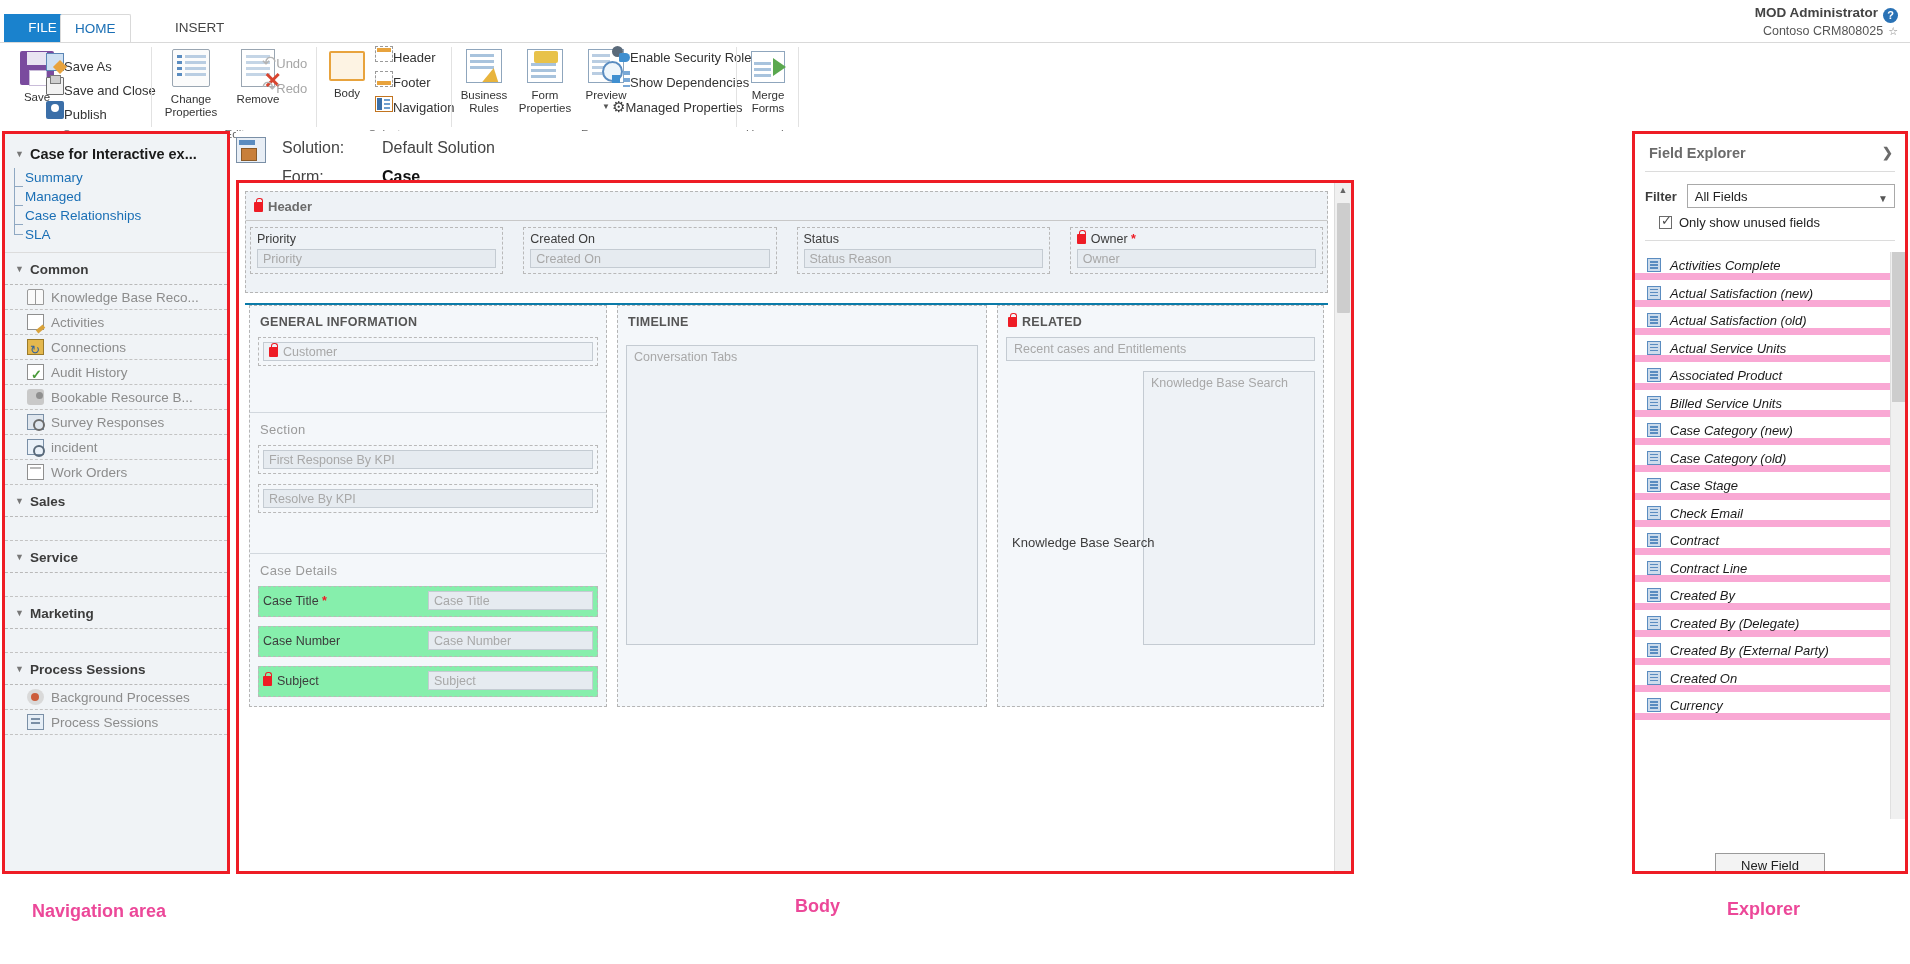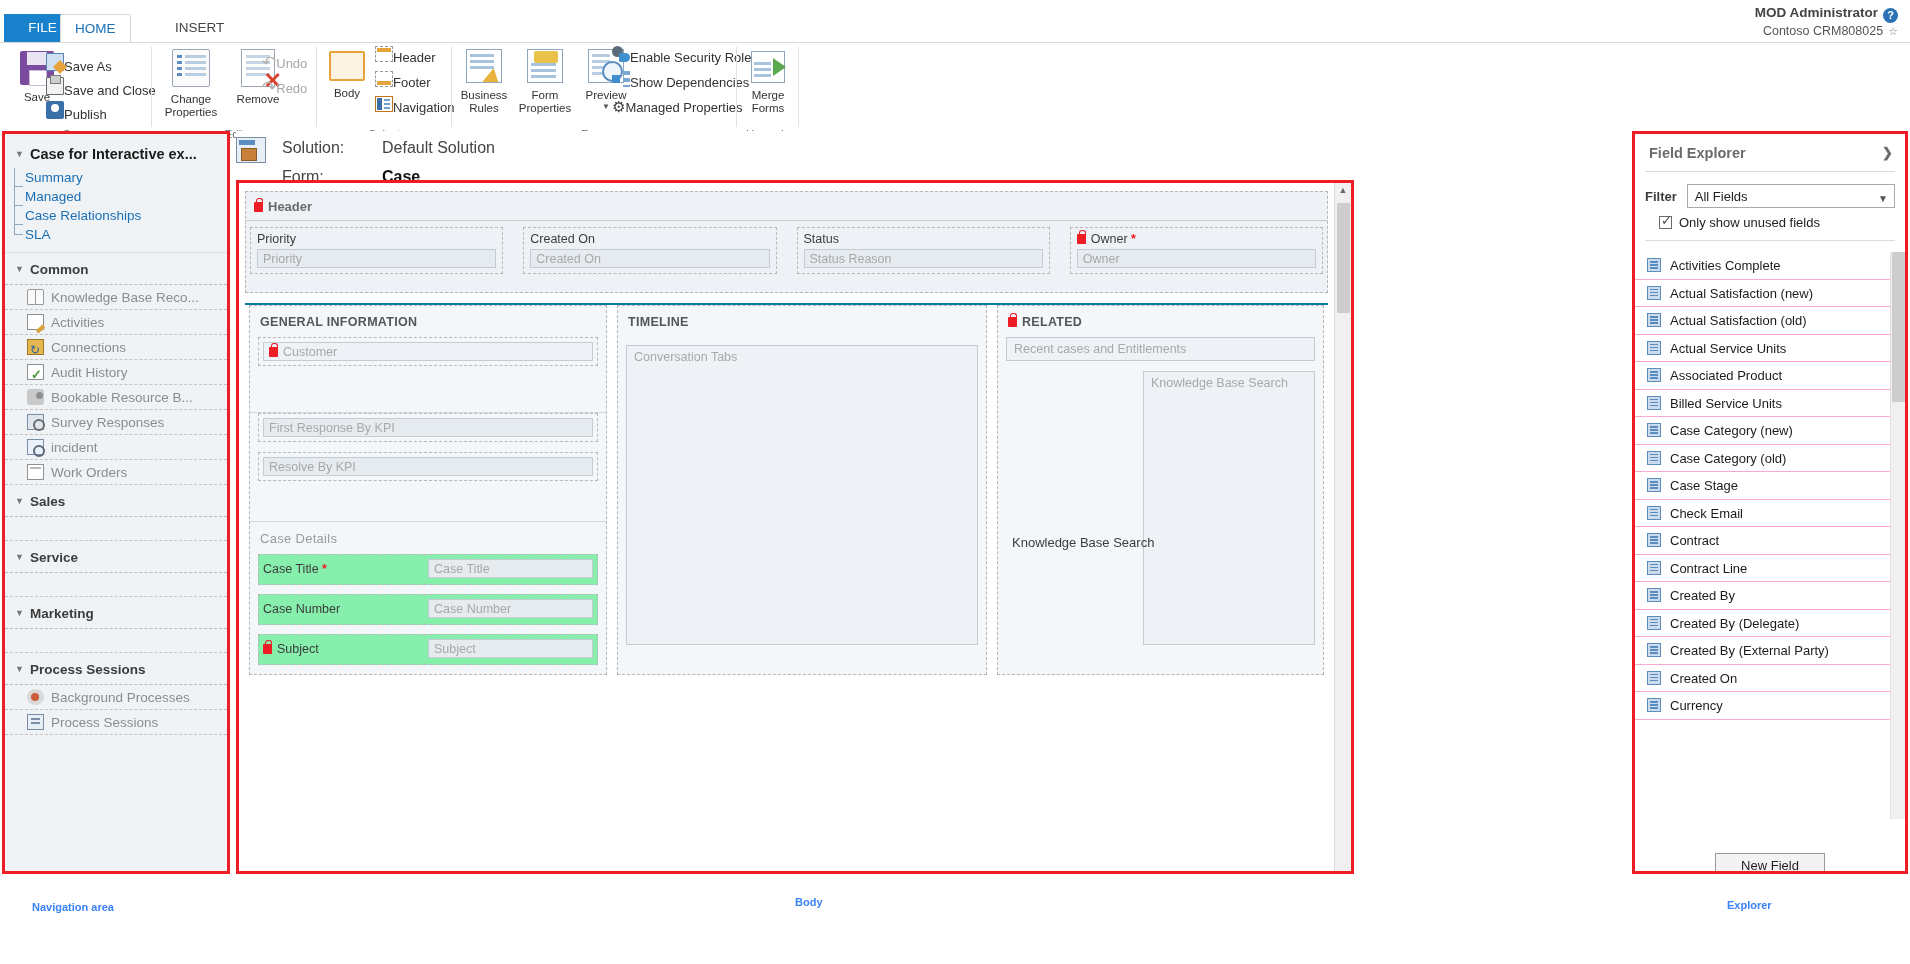--- a/index.html
+++ b/index.html
@@ -213,30 +213,30 @@
   #exp-rule { height:1px; background:#dcdcdc; margin:0 10px; }
   #exp-filter { padding:12px 10px 4px 10px; display:flex; align-items:center; gap:10px; }
   #exp-filter .flabel { font-size:13px; font-weight:bold; color:#3c3c3c; }
   .combo { flex:1; height:24px; border:1px solid #a9a9a9; background:#fff; font-size:13px; color:#222; padding:2px 22px 2px 7px; position:relative; line-height:19px; }
   .combo .cv { position:absolute; right:6px; top:4px; color:#555; font-size:10px; }
   #exp-check { padding:3px 10px 10px 24px; font-size:13px; color:#222; }
   .cbox { display:inline-block; width:13px; height:13px; border:1px solid #6b6b6b; background:#fff; position:relative; vertical-align:-2px; margin-right:7px; }
   .cbox:after { content:"\2713"; position:absolute; left:1px; top:-4px; font-size:13px; color:#4a4a4a; }
   #exp-listrule { height:1px; background:#dcdcdc; margin:0 10px 0 10px; }
   #exp-list { position:absolute; left:0; right:0; top:118px; bottom:52px; overflow:hidden; }
-  .exp-row { height:27.5px; line-height:27.5px; padding-left:12px; font-size:13px; color:#1b1b1b; border-bottom:1px solid #f9a8d4; white-space:nowrap; }
+  .exp-row { height:27.5px; line-height:27.5px; padding-left:12px; font-size:13px; color:#1b1b1b; border-bottom:7px solid #f9a8d4; white-space:nowrap;font-style:italic; }
   .exp-row .fi { display:inline-block; width:14px; height:14px; background:#cddcec; border:1px solid #5a8cc0; vertical-align:-2px; margin-right:9px; position:relative; }
   .exp-row .fi:before { content:""; position:absolute; left:2px; top:2px; width:8px; height:1.5px; background:#5a8cc0; box-shadow:0 3px 0 #5a8cc0, 0 6px 0 #5a8cc0; }
   #exp-scroll { position:absolute; right:0; top:118px; bottom:52px; width:15px; background:#f0f0f0; border-left:1px solid #e0e0e0; }
   #exp-scroll .thumb { position:absolute; left:1px; top:0; width:13px; height:150px; background:#cdcdcd; }
   #exp-newfield { position:absolute; left:50%; transform:translateX(-50%); bottom:-8px; width:110px; height:26px;
      border:1px solid #9a9a9a; background:#f3f3f3; font-size:13px; color:#222; text-align:center; line-height:24px; }
 
   
-  .caption { position:absolute; font-size:11px; font-weight:bold; color:#3b82f6; }
+  .caption { position:absolute; font-size:18px; font-weight:bold; color:#ec4899; }
   #cap-nav { left:32px; top:770px; }
   #cap-body { left:795px; top:765px; }
   #cap-exp { left:1727px; top:768px; }
 </style>
 </head>
 <body>
 
 <div id="ribbon-area">
 
   <div id="user-info">
@@ -442,20 +442,21 @@
         <div class="cols">
 
           <div class="col c1">
             <div class="col-head">GENERAL INFORMATION</div>
             <div class="fieldbox">
               <div class="fake-input" style="background:#eef2f6;"><span class="lock"></span><span>Customer</span></div>
             </div>
             <div style="height:36px;"></div>
 
             <div class="subsec">
+              <div class="col-head gray">Section</div>
               <div class="fieldbox">
                 <div class="fake-input">First Response By KPI</div>
               </div>
               <div class="fieldbox">
                 <div class="fake-input">Resolve By KPI</div>
               </div>
               <div style="height:30px;"></div>
             </div>
 
             <div class="subsec">

